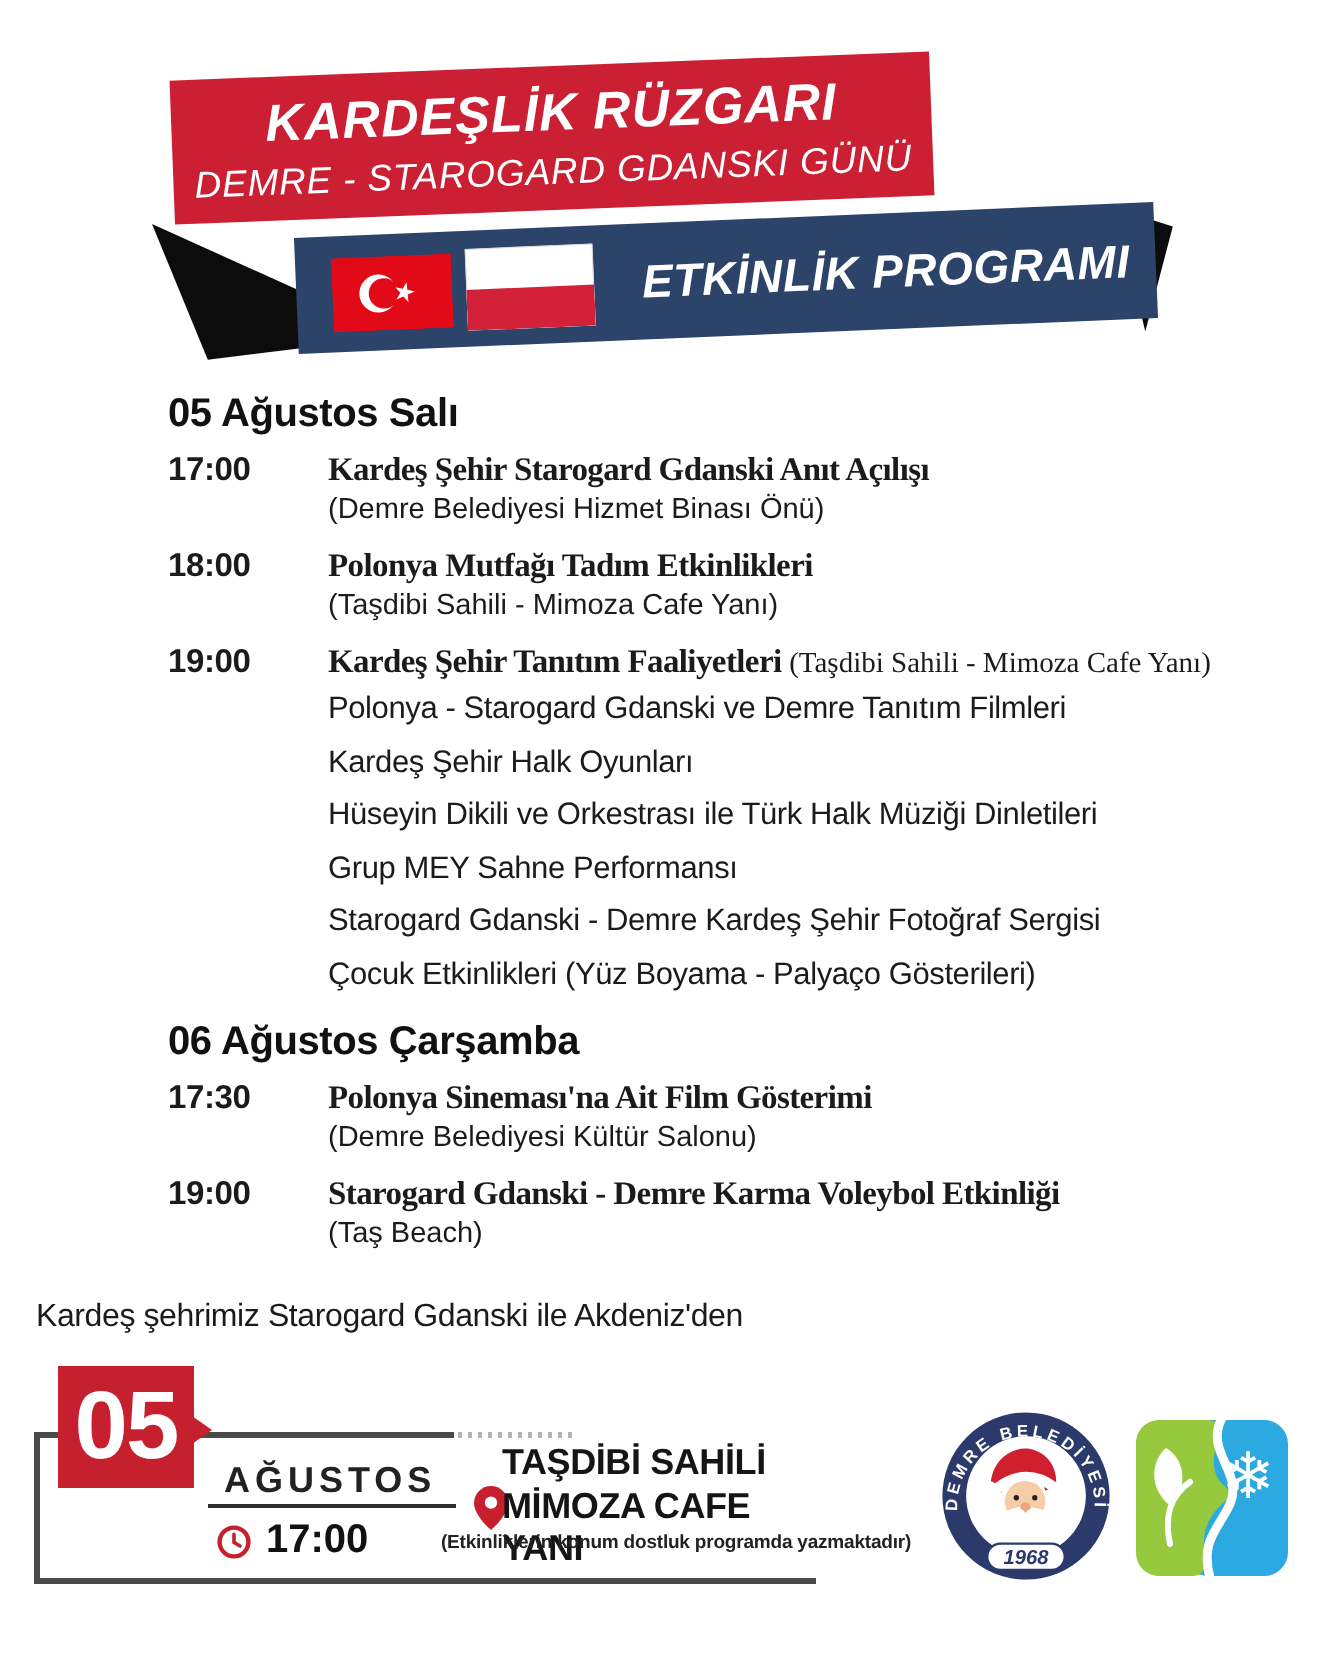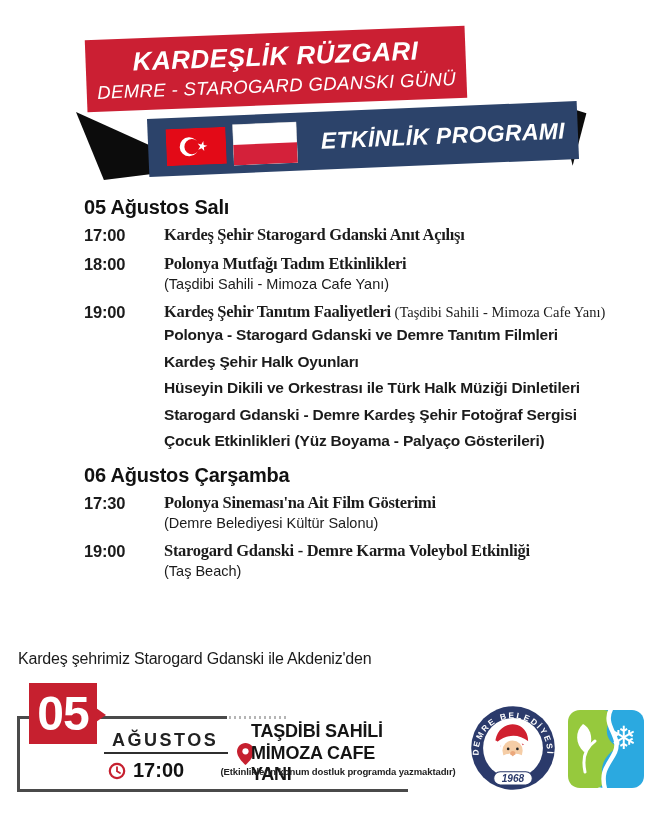--- a/index.html
+++ b/index.html
@@ -29,21 +29,21 @@
     font-weight:800;font-style:italic;letter-spacing:.3px;white-space:nowrap;}
 
   
   .sched{left:47px;top:196px;width:600px;margin-left:37px;}
   .day-h{font-size:20px;font-weight:800;letter-spacing:-.2px;color:#111;margin:0 0 6px 0;}
   .row{display:flex;margin-bottom:9px;}
   .time{flex:none;width:80px;font-weight:700;font-size:16.5px;letter-spacing:-.2px;line-height:20px;}
   .rt{font-size:16.5px;font-weight:700;letter-spacing:-.3px;line-height:20px;font-family:Liberation Serif, serif;}
   .rt .inline-note{font-weight:400;font-size:14.5px;letter-spacing:0;}
   .rs{font-size:14.5px;font-weight:400;line-height:18px;margin-top:1px;}
-  .acts div{font-size:15.5px;font-weight:700;letter-spacing:-.2px;line-height:26.5px;}
+  .acts div{font-size:15.5px;font-weight:400;letter-spacing:-.2px;line-height:26.5px;}
 
   
   .para{left:18px;top:649px;font-size:16px;line-height:19.5px;letter-spacing:-.2px;color:#1b1b1b;}
 
   
   .bl{background:#4a4a4a;}
   .b-left{left:17px;top:716px;width:3px;height:76px;}
   .b-bottom{left:17px;top:789px;width:391px;height:3px;}
   .b-top{left:17px;top:716px;width:210px;height:3px;}
   .b-top-dotted{left:229px;top:716px;width:58px;height:3px;
@@ -96,39 +96,41 @@
 
   <div class="abs sched">
 
     <div>
       <div class="day-h">05 Ağustos Salı</div>
 
       <div class="row">
         <div class="time">17:00</div>
         <div>
           <div class="rt">Kardeş Şehir Starogard Gdanski Anıt Açılışı</div>
+          <div class="rs">(Demre Belediyesi Hizmet Binası Önü)</div>
         </div>
       </div>
 
       <div class="row">
         <div class="time">18:00</div>
         <div>
           <div class="rt">Polonya Mutfağı Tadım Etkinlikleri</div>
           <div class="rs">(Taşdibi Sahili - Mimoza Cafe Yanı)</div>
         </div>
       </div>
 
       <div class="row">
         <div class="time">19:00</div>
         <div>
           <div class="rt"><span>Kardeş Şehir Tanıtım Faaliyetleri</span> <span class="inline-note">(Taşdibi Sahili - Mimoza Cafe Yanı)</span></div>
           <div class="acts">
             <div>Polonya - Starogard Gdanski ve Demre Tanıtım Filmleri</div>
             <div>Kardeş Şehir Halk Oyunları</div>
             <div>Hüseyin Dikili ve Orkestrası ile Türk Halk Müziği Dinletileri</div>
+            <div>Grup MEY Sahne Performansı</div>
             <div>Starogard Gdanski - Demre Kardeş Şehir Fotoğraf Sergisi</div>
             <div>Çocuk Etkinlikleri (Yüz Boyama - Palyaço Gösterileri)</div>
           </div>
         </div>
       </div>
     </div>
 
     <div>
       <div class="day-h">06 Ağustos Çarşamba</div>
 

